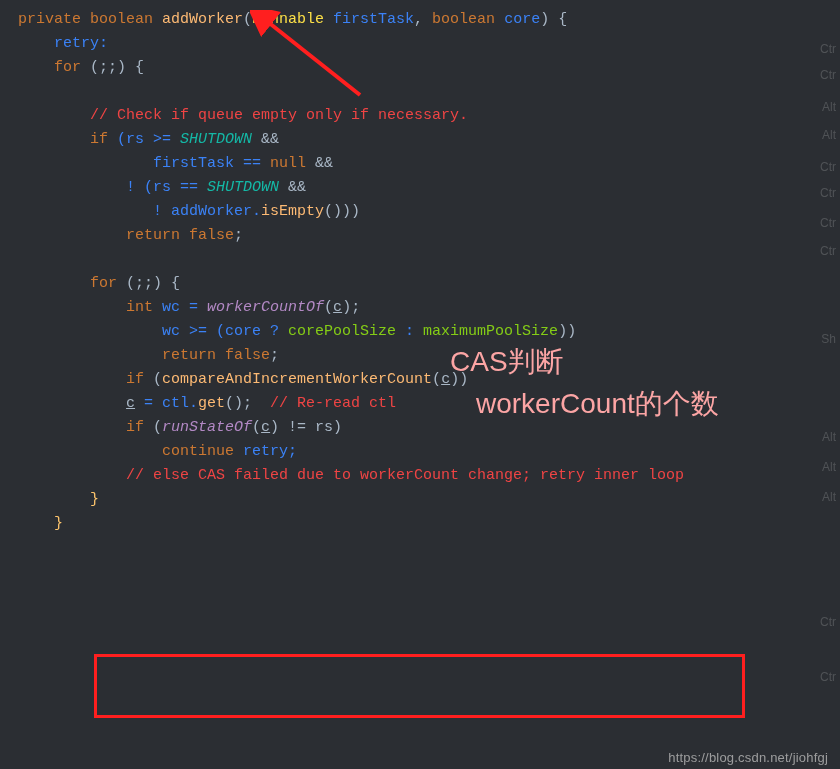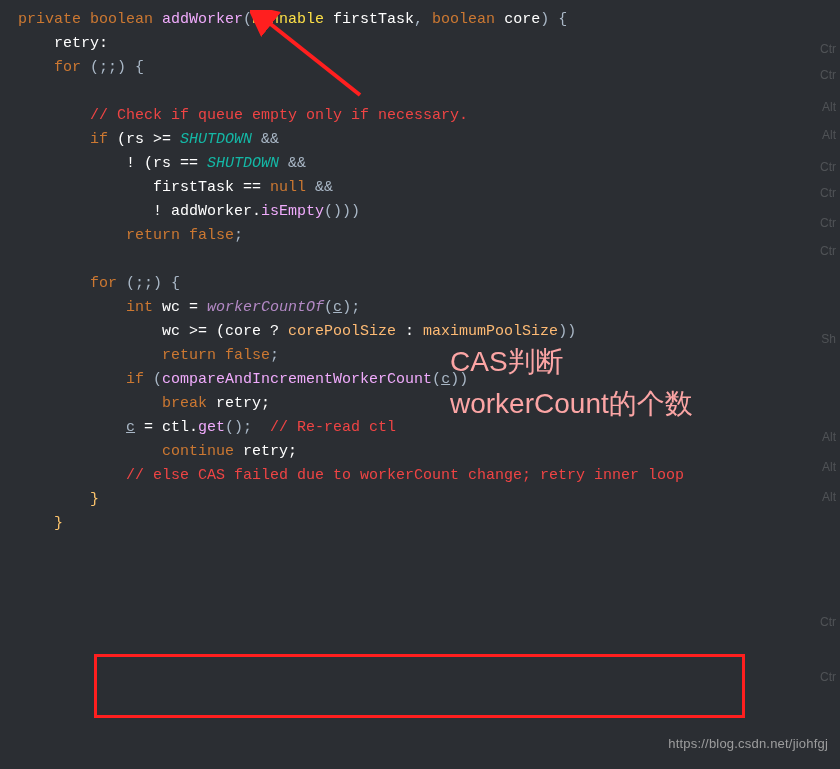--- a/index.html
+++ b/index.html
@@ -20,30 +20,30 @@
     box-sizing: border-box;
     padding: 8px 0 0 18px;
     color: #a9b7c6;
   }
   .line {
     white-space: pre;
     line-height: 24px;
     height: 24px;
   }
   .kw   { color: #cc7832; }      
-  .fn   { color: #f0abfc; }      
+  .fn   { color: #fdba74; }      
   .cls  { color: #fde047; }      
-  .var  { color: #ffffff; }      
+  .var  { color: #3b82f6; }      
   .uvar { color: #a9b7c6; text-decoration: underline; } 
   .ital { font-style: italic; color: #14b8a6; } 
   .italfn { font-style: italic; color: #b389c5; } 
   .op   { color: #a9b7c6; }      
   .cmt  { color: #ef4444; }      
   .null { color: #cc7832; }
-  .fld  { color: #fdba74; }
+  .fld  { color: #84cc16; }
   .brace2 { color: #ffc66d; }
 
   
   .hints {
     position: absolute;
     top: 0;
     right: 0;
     width: 40px;
     height: 100%;
     pointer-events: none;
@@ -73,50 +73,50 @@
     border: 3px solid #ff1f1f;
     background: transparent;
   }
   .arrow-svg {
     position: absolute;
     pointer-events: none;
   }
   .watermark {
     position: absolute;
     right: 12px;
-    bottom: 18px;
+    bottom: 4px;
     color: #b0b0b0;
     font-family: Arial, sans-serif;
     font-size: 13px;
     opacity: 0.85;
     letter-spacing: 0.2px;
   }
 </style>
 </head>
 <body>
 
 <div class="editor">
   <div class="line"><span class="kw">private </span><span class="kw">boolean </span><span class="fn">addWorker</span><span class="op">(</span><span class="cls">Runnable </span><span class="var">firstTask</span><span class="op">, </span><span class="kw">boolean </span><span class="var">core</span><span class="op">) {</span></div>
   <div class="line"><span class="var">    retry:</span></div>
   <div class="line"><span>    </span><span class="kw">for </span><span class="op">(;;) {</span></div>
   <div class="line"><span></span></div>
   <div class="line"><span>        </span><span class="cmt">// Check if queue empty only if necessary.</span></div>
   <div class="line"><span>        </span><span class="kw">if </span><span class="var">(rs &gt;= </span><span class="ital">SHUTDOWN </span><span class="op">&amp;&amp;</span></div>
+  <div class="line"><span class="var">               firstTask == </span><span class="null">null </span><span class="op">&amp;&amp;</span></div>
   <div class="line"><span class="var">            ! (rs == </span><span class="ital">SHUTDOWN </span><span class="op">&amp;&amp;</span></div>
-  <div class="line"><span class="var">               firstTask == </span><span class="null">null </span><span class="op">&amp;&amp;</span></div>
   <div class="line"><span class="var">               ! addWorker.</span><span class="fn">isEmpty</span><span class="op">()))</span></div>
   <div class="line"><span>            </span><span class="kw">return false</span><span class="op">;</span></div>
   <div class="line"><span></span></div>
   <div class="line"><span>        </span><span class="kw">for </span><span class="op">(;;) {</span></div>
   <div class="line"><span>            </span><span class="kw">int </span><span class="var">wc = </span><span class="italfn">workerCountOf</span><span class="op">(</span><span class="uvar">c</span><span class="op">);</span></div>
   <div class="line"><span class="var">                wc &gt;= (core ? </span><span class="fld">corePoolSize </span><span class="var">: </span><span class="fld">maximumPoolSize</span><span class="op">))</span></div>
   <div class="line"><span>                </span><span class="kw">return false</span><span class="op">;</span></div>
   <div class="line"><span>            </span><span class="kw">if </span><span class="op">(</span><span class="fn">compareAndIncrementWorkerCount</span><span class="op">(</span><span class="uvar">c</span><span class="op">))</span></div>
-  <div class="line"><span>                </span><span class="kw">break </span><span class="var">retry;</span></div>
   <div class="line"><span>            </span><span class="uvar">c</span><span class="var"> = ctl.</span><span class="fn">get</span><span class="op">();  </span><span class="cmt">// Re-read ctl</span></div>
+  <div class="line"><span>            </span><span class="kw">if </span><span class="op">(</span><span class="italfn">runStateOf</span><span class="op">(</span><span class="uvar">c</span><span class="op">) != rs)</span></div>
   <div class="line"><span>                </span><span class="kw">continue </span><span class="var">retry;</span></div>
   <div class="line"><span>            </span><span class="cmt">// else CAS failed due to workerCount change; retry inner loop</span></div>
   <div class="line"><span class="brace2">        }</span></div>
   <div class="line"><span class="brace2">    }</span></div>
 </div>
 
 <div class="hints">
   <div class="hint" style="top:42px">Ctr</div>
   <div class="hint" style="top:68px">Ctr</div>
   <div class="hint" style="top:100px">Alt</div>
@@ -136,17 +136,17 @@
 <svg class="arrow-svg" style="left:250px; top:10px;" width="130" height="100">
   <defs>
     <marker id="arrowhead" markerWidth="8" markerHeight="8" refX="1" refY="4" orient="auto">
       <polygon points="0 0, 8 4, 0 8" fill="#ff1f1f"></polygon>
     </marker>
   </defs>
   <line x1="110" y1="85" x2="18" y2="12" stroke="#ff1f1f" stroke-width="4" marker-end="url(#arrowhead)"></line>
 </svg>
 
 <div class="anno-text" style="left:450px; top:320px;">CAS判断</div>
-<div class="anno-text" style="left:450px; top:362px;">workerCount的个数</div>
+<div class="anno-text" style="left:476px; top:362px;">workerCount的个数</div>
 
 <div class="red-box" style="left:94px; top:654px; width:645px; height:58px;"></div>
 
 <div class="watermark">https://blog.csdn.net/jiohfgj</div>
 
 </body></html>

